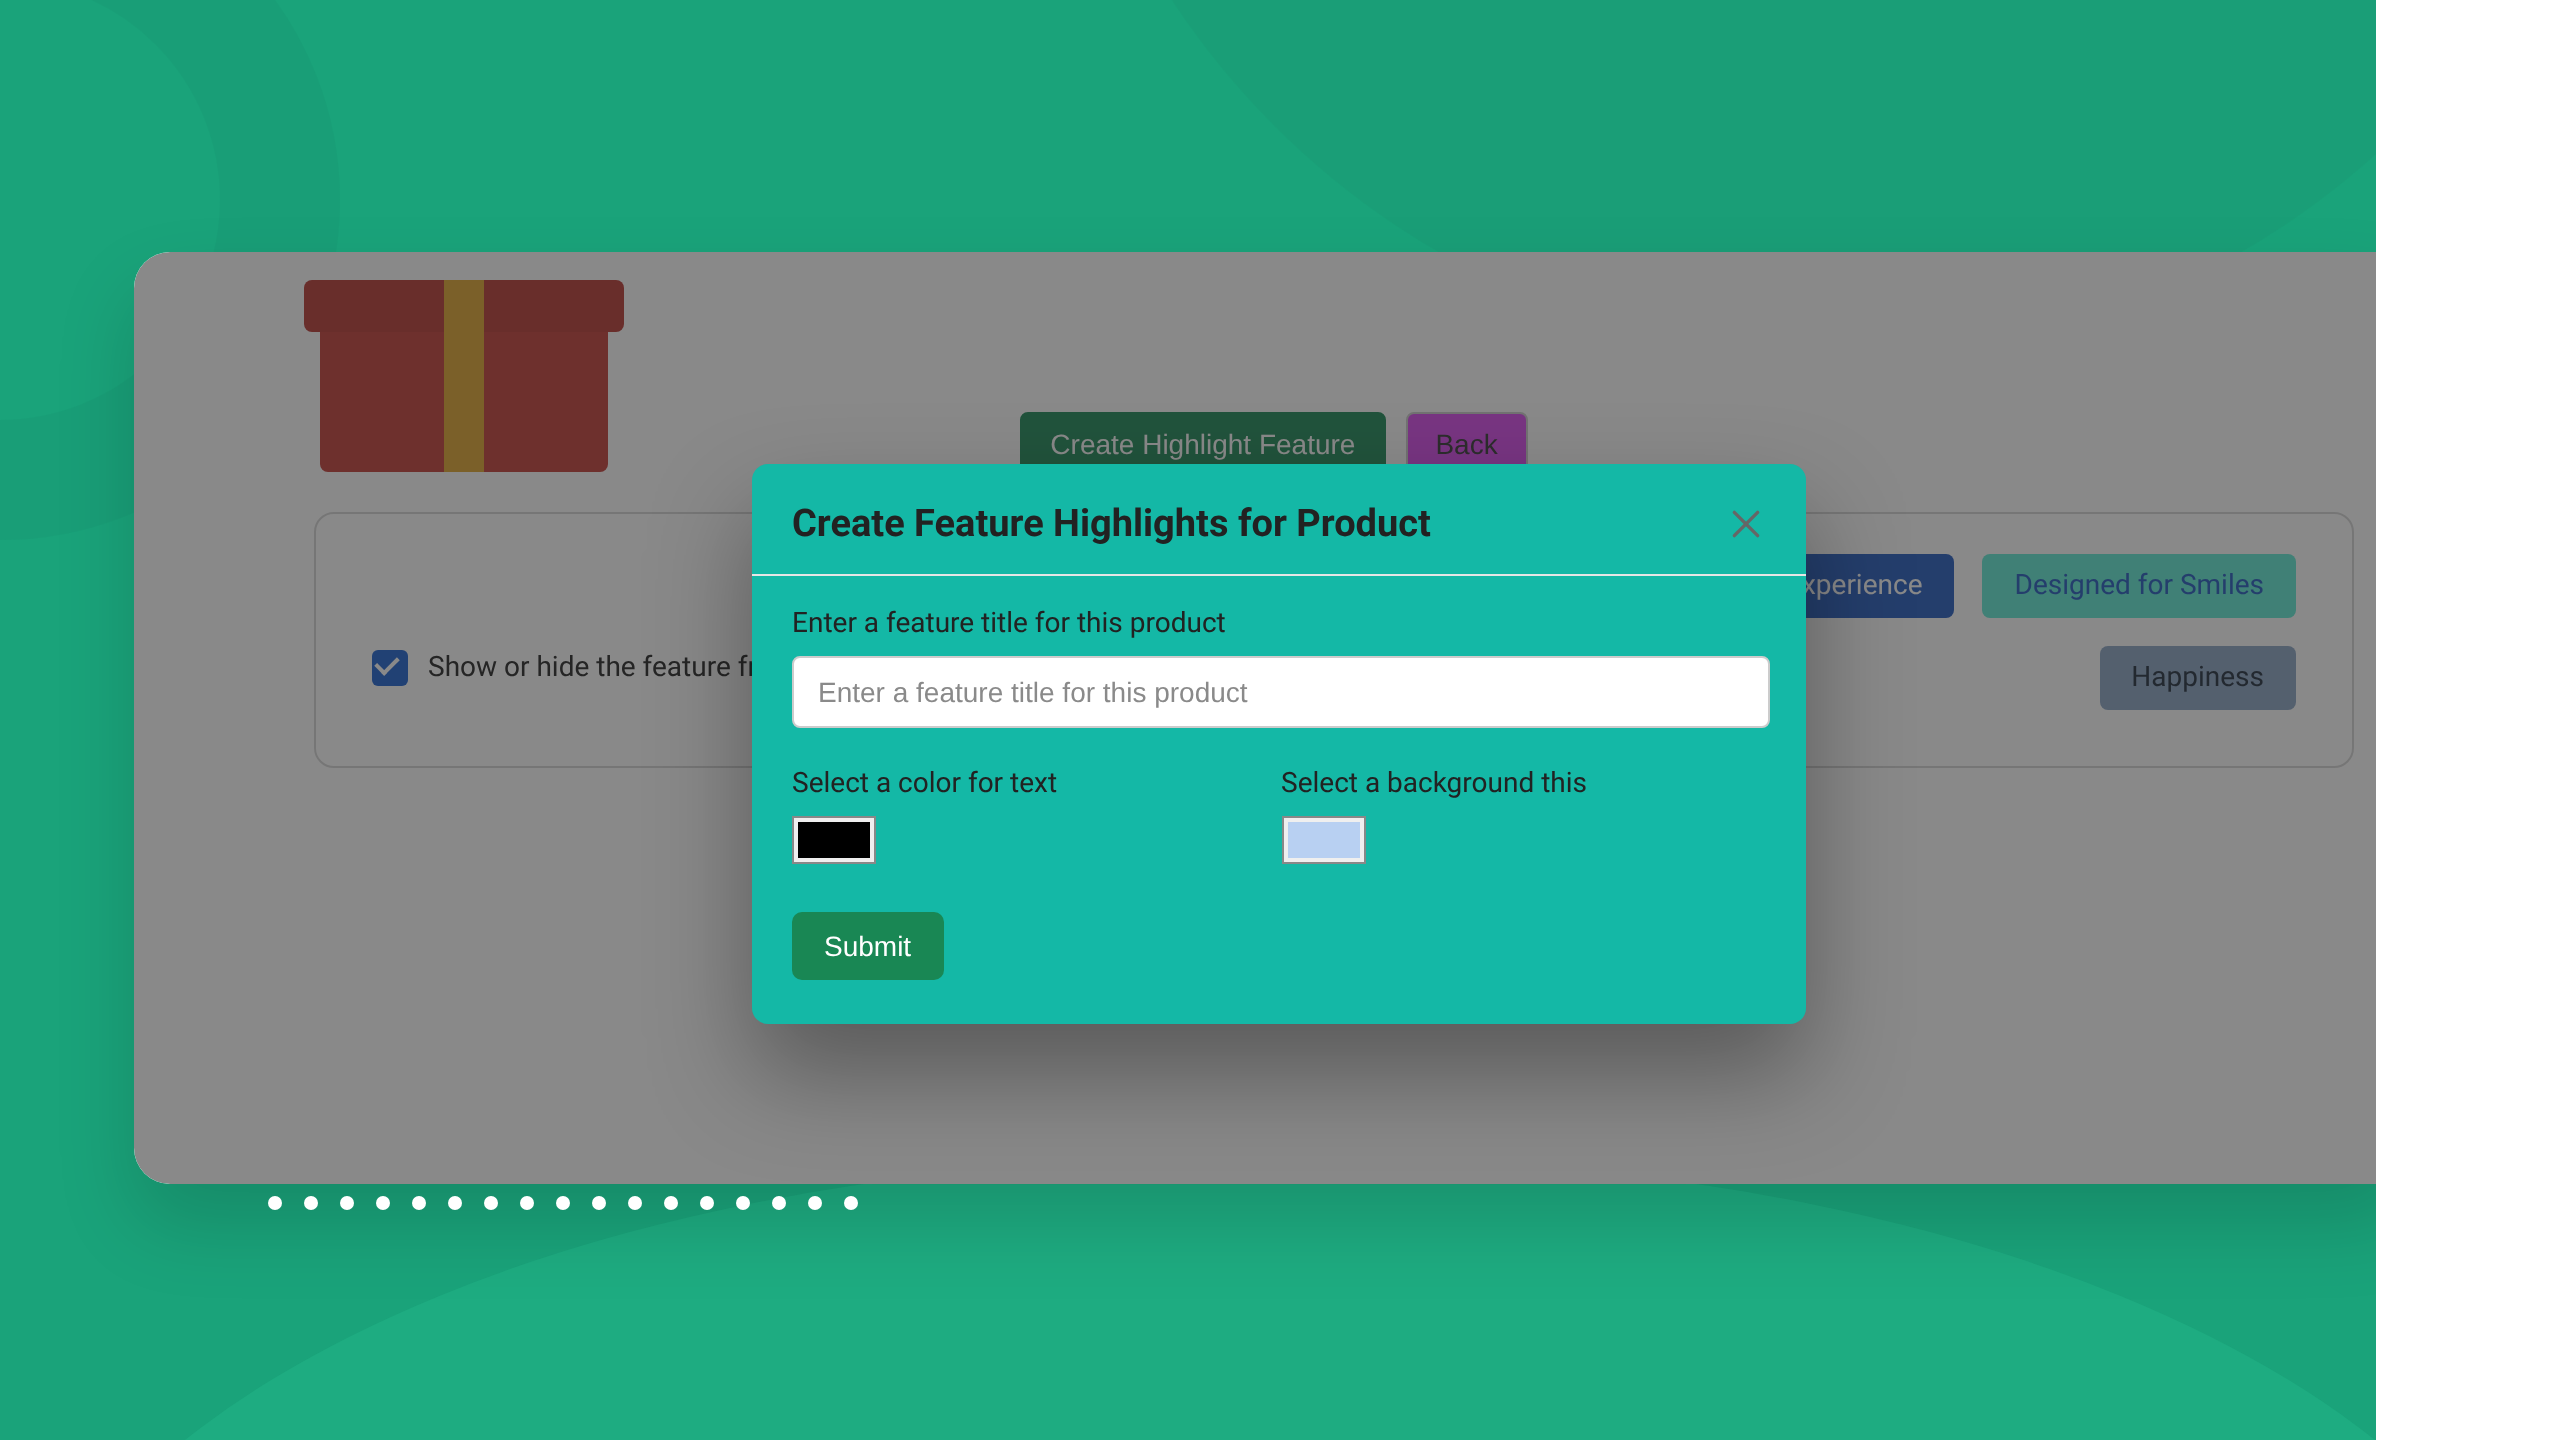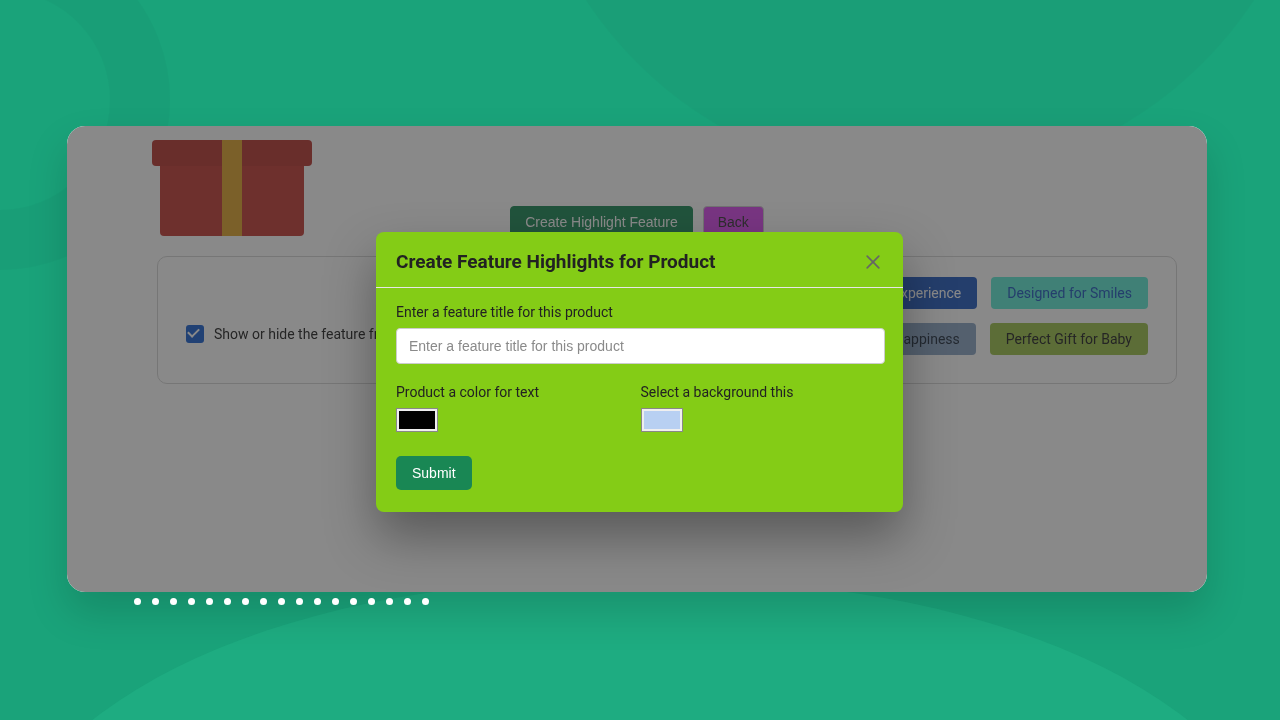--- a/index.html
+++ b/index.html
@@ -1,17 +1,17 @@
 <!DOCTYPE html>
 <html><head>
 <meta charset="utf-8">
 <style>
   * { box-sizing: border-box; margin: 0; padding: 0; }
   html, body { width: 1280px; height: 720px; overflow: hidden; font-family: -apple-system, BlinkMacSystemFont, "Segoe UI", Roboto, Arial, sans-serif; }
-  .stage { position: relative; width: 1280px; height: 720px; background: #1aa37a; overflow: hidden; }
+  .stage { position: relative; width: 1188px; height: 720px; background: #1aa37a; overflow: hidden; }
 
   
   .bg-shape-1 { position: absolute; width: 800px; height: 800px; border-radius: 50%; background: #1c9a74; top: -620px; left: 520px; opacity: 0.55; }
   .bg-shape-2 { position: absolute; width: 340px; height: 340px; border-radius: 50%; border: 60px solid #1a9a74; top: -70px; left: -170px; opacity: 0.55; }
   .bg-shape-3 { position: absolute; width: 1280px; height: 400px; background: #21b588; bottom: -260px; left: 0; border-top-left-radius: 600px 300px; border-top-right-radius: 600px 300px; opacity: 0.5; }
 
   
   .card { position: absolute; left: 67px; top: 126px; width: 1140px; height: 466px; background: #ffffff; border-radius: 18px; box-shadow: 0 20px 40px rgba(0,0,0,0.15); overflow: hidden; }
 
   
@@ -38,21 +38,21 @@
   .chip { font-size: 14px; padding: 8px 16px; border-radius: 4px; }
   .chip-blue { background: #2159bf; color: #fff; }
   .chip-green { background: #5eead4; color: #2159bf; }
   .chip-slate { background: #8aa4c4; color: #1d2a3a; }
   .chip-olive { background: #9cc24a; color: #222; }
 
   
   .overlay { position: absolute; inset: 0; background: rgba(40,40,40,0.55); border-radius: 18px; }
 
   
-  .modal { position: absolute; left: 376px; top: 232px; width: 527px; background: #84cc16; border-radius: 8px; box-shadow: 0 25px 50px rgba(0,0,0,0.35); }
+  .modal { position: absolute; left: 376px; top: 232px; width: 527px; background: #14b8a6; border-radius: 8px; box-shadow: 0 25px 50px rgba(0,0,0,0.35); }
   .modal-head { display: flex; align-items: center; justify-content: space-between; padding: 18px 20px 14px 20px; border-bottom: 1px solid #e6e6e6; }
   .modal-title { font-size: 19px; font-weight: 700; color: #222; }
   .close { width: 20px; height: 20px; cursor: pointer; position: relative; color: #666; }
   .close svg { width: 20px; height: 20px; display: block; }
   .modal-body { padding: 16px 18px 22px 20px; }
   .field-label { font-size: 14px; color: #222; margin-bottom: 8px; display: block; }
   .text-input { width: 100%; border: 1px solid #ccc; border-radius: 4px; padding: 9px 12px; font-size: 14px; color: #333; }
   .text-input::placeholder { color: #8a8a8a; }
   .color-row { display: flex; gap: 0; margin-top: 20px; }
   .color-col { flex: 1 1 0; }
@@ -91,21 +91,20 @@
         <div class="checkbox"></div>
         <span class="feat-left-label">Show or hide the feature from UI</span>
       </div>
       <div class="chips-col">
         <div class="chips-row">
           <span class="chip chip-blue">Experience</span>
           <span class="chip chip-green">Designed for Smiles</span>
         </div>
         <div class="chips-row">
           <span class="chip chip-slate">Happiness</span>
-          <span class="chip chip-olive">Perfect Gift for Baby</span>
         </div>
       </div>
     </div>
 
     <div class="overlay"></div>
   </div>
 
   <div class="modal">
     <div class="modal-head">
       <div class="modal-title">Create Feature Highlights for Product</div>
@@ -114,21 +113,21 @@
           <line x1="5" y1="5" x2="19" y2="19"></line>
           <line x1="19" y1="5" x2="5" y2="19"></line>
         </svg>
       </div>
     </div>
     <div class="modal-body">
       <label class="field-label">Enter a feature title for this product</label>
       <input type="text" class="text-input" placeholder="Enter a feature title for this product" style="">
       <div class="color-row">
         <div class="color-col">
-          <label class="field-label">Product a color for text</label>
+          <label class="field-label">Select a color for text</label>
           <div class="color-well">
             <div class="swatch" style="background:#000000"></div>
           </div>
         </div>
         <div class="color-col">
           <label class="field-label">Select a background this</label>
           <div class="color-well">
             <div class="swatch" style="background:#b8d0f2"></div>
           </div>
         </div>

